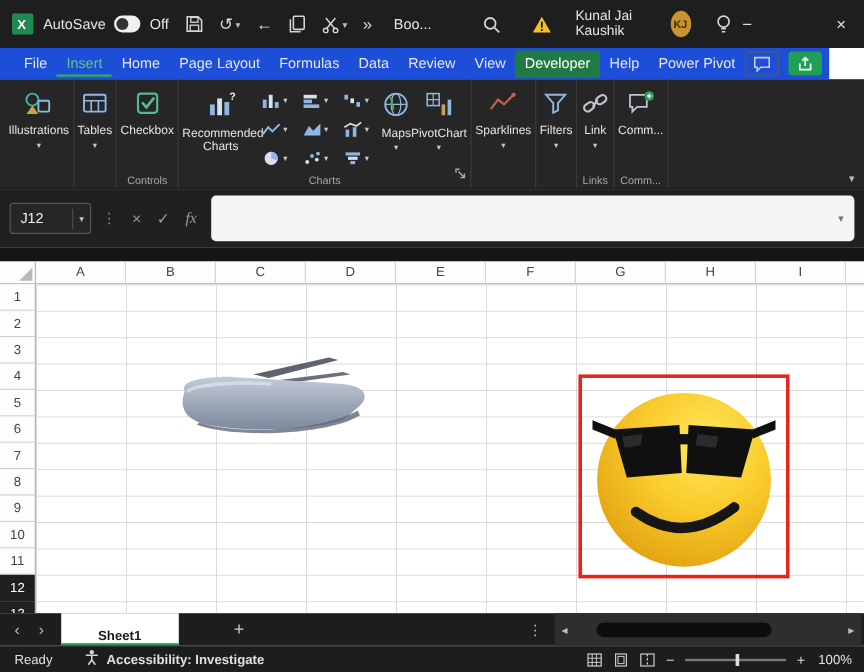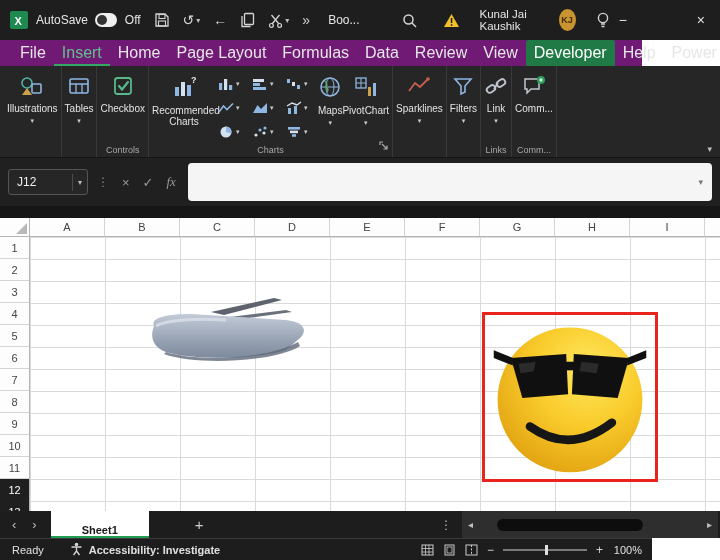--- a/index.html
+++ b/index.html
@@ -21,22 +21,22 @@
   .warn { margin-left:26px; display:flex; }
   .uname { margin-left:20px; font-size:11.5px; }
   .avatar { margin-left:8px; width:22px; height:22px; border-radius:50%; background:#c9942f; color:#3c2f0a;
             display:flex; align-items:center; justify-content:center; font-size:9px; font-weight:bold; }
   .bulb { margin-left:20px; display:flex; }
   .winbtn { font-size:14px; color:#e0e0e0; padding:0 9px; }
   .win-min { margin-left:auto; }
   .win-close { margin-left:52px; margin-right:6px; }
 
   
-  .tabrow { position:absolute; top:40px; left:0; width:642px; height:26px; background:#701a75;
-            display:flex; align-items:center; color:#e6e6e6; font-size:16px; }
+  .tabrow { position:absolute; top:40px; left:0; width:691px; height:26px; background:#1d4ed8;
+            display:flex; align-items:center; color:#e6e6e6; font-size:12px; }
   .rtabs { display:flex; align-items:center; margin-left:12px; }
   .rtab { padding:4px 8px 5px; white-space:nowrap; }
   .rtab.active { color:#5fc389; border-bottom:2.5px solid #35a866; padding-bottom:2.5px; }
   .rtab.hl { background:#1f7a46; color:#fff; border-radius:3px; }
   .tr-right { margin-left:auto; display:flex; align-items:center; margin-right:8px; gap:8px; }
   .comment-btn { width:28px; height:20px; border:1px solid #5a5a5a; border-radius:3px;
                  display:flex; align-items:center; justify-content:center; }
   .share-btn { width:28px; height:20px; background:#1f9e54; border-radius:3px;
                display:flex; align-items:center; justify-content:center; }
 
@@ -53,21 +53,21 @@
   .chart-grid { display:grid; grid-auto-flow:column; grid-template-rows:repeat(3,24px); margin-top:7px; }
   .mini { display:flex; align-items:center; gap:2px; width:34px; height:22px; padding:2px; }
   .mini svg { width:16px; height:14px; }
   .mcar { font-size:7px; color:#c9c9c9; }
   .dlauncher { position:absolute; right:2px; bottom:1px; }
   .ribbon-collapse { position:absolute; right:8px; bottom:3px; font-size:9px; color:#bdbdbd; }
 
   
   .formulabar { position:absolute; top:158px; left:0; width:720px; height:48px; background:#202020;
                 display:flex; align-items:center; }
-  .namebox { margin-left:8px; width:80px; height:26px; background:#262626; border:1px solid #555;
+  .namebox { margin-left:8px; width:68px; height:26px; background:#262626; border:1px solid #555;
              border-radius:3px; color:#f0f0f0; font-size:12px; display:flex; align-items:center; }
   .namebox > span:first-child { flex:1; padding-left:8px; }
   .nb-car { font-size:8px; color:#bdbdbd; border-left:1px solid #4a4a4a; padding:4px 5px; }
   .fb-dots { color:#8a8a8a; font-size:12px; margin-left:9px; }
   .fb-btn { color:#9a9a9a; font-size:13px; margin-left:13px; }
   .fb-btn.fx { font-style:italic; font-family:"Liberation Serif", serif; }
   .fb-input { flex:1; margin-left:12px; margin-right:8px; height:38px; background:#f5f5f5;
               border-radius:4px; display:flex; align-items:center; color:#222; font-size:12px; }
   .fb-input > span:first-child { flex:1; padding-left:8px; }
   .fb-exp { color:#777; font-size:9px; padding:0 9px; }
@@ -105,21 +105,21 @@
   .sheet-tab { height:100%; background:#fff; color:#1a1a1a; font-weight:bold; font-size:11px;
                display:flex; align-items:flex-end; padding:0 31px; border-bottom:2.5px solid #1f9e54; margin-left:14px; }
   .addsheet { font-size:15px; margin-left:46px; color:#cfcfcf; }
   .tb-dots { margin-left:auto; margin-right:10px; font-size:12px; }
   .hscroll { width:256px; height:100%; display:flex; align-items:center; background:#2e2e2e; margin-right:2px; }
   .hs-arrow { font-size:10px; color:#bdbdbd; padding:0 6px; }
   .hs-track { flex:1; height:12px; position:relative; }
   .hs-thumb { position:absolute; left:8%; top:0; width:66%; height:12px; background:#0d0d0d; border-radius:6px; }
 
   
-  .statusbar { position:absolute; top:538px; left:0; width:652px; height:22px; background:#1d1d1d;
+  .statusbar { position:absolute; top:538px; left:0; width:720px; height:22px; background:#1d1d1d;
                border-top:1px solid #3a3a3a; display:flex; align-items:center; font-size:11px; color:#e0e0e0; }
   .sb-ready { margin-left:12px; }
   .sb-acc { margin-left:26px; display:flex; align-items:center; gap:6px; font-weight:bold; }
   .sb-right { margin-left:auto; display:flex; align-items:center; gap:9px; margin-right:10px; }
   .viewbtn { display:flex; }
   .zslider { width:84px; height:2px; background:#7a7a7a; position:relative; }
   .zthumb { position:absolute; left:50%; top:-4px; width:3px; height:10px; background:#e0e0e0; }
   .zbtn { font-size:12px; color:#d5d5d5; }
   .zoomlvl { min-width:30px; text-align:right; }
 </style>

